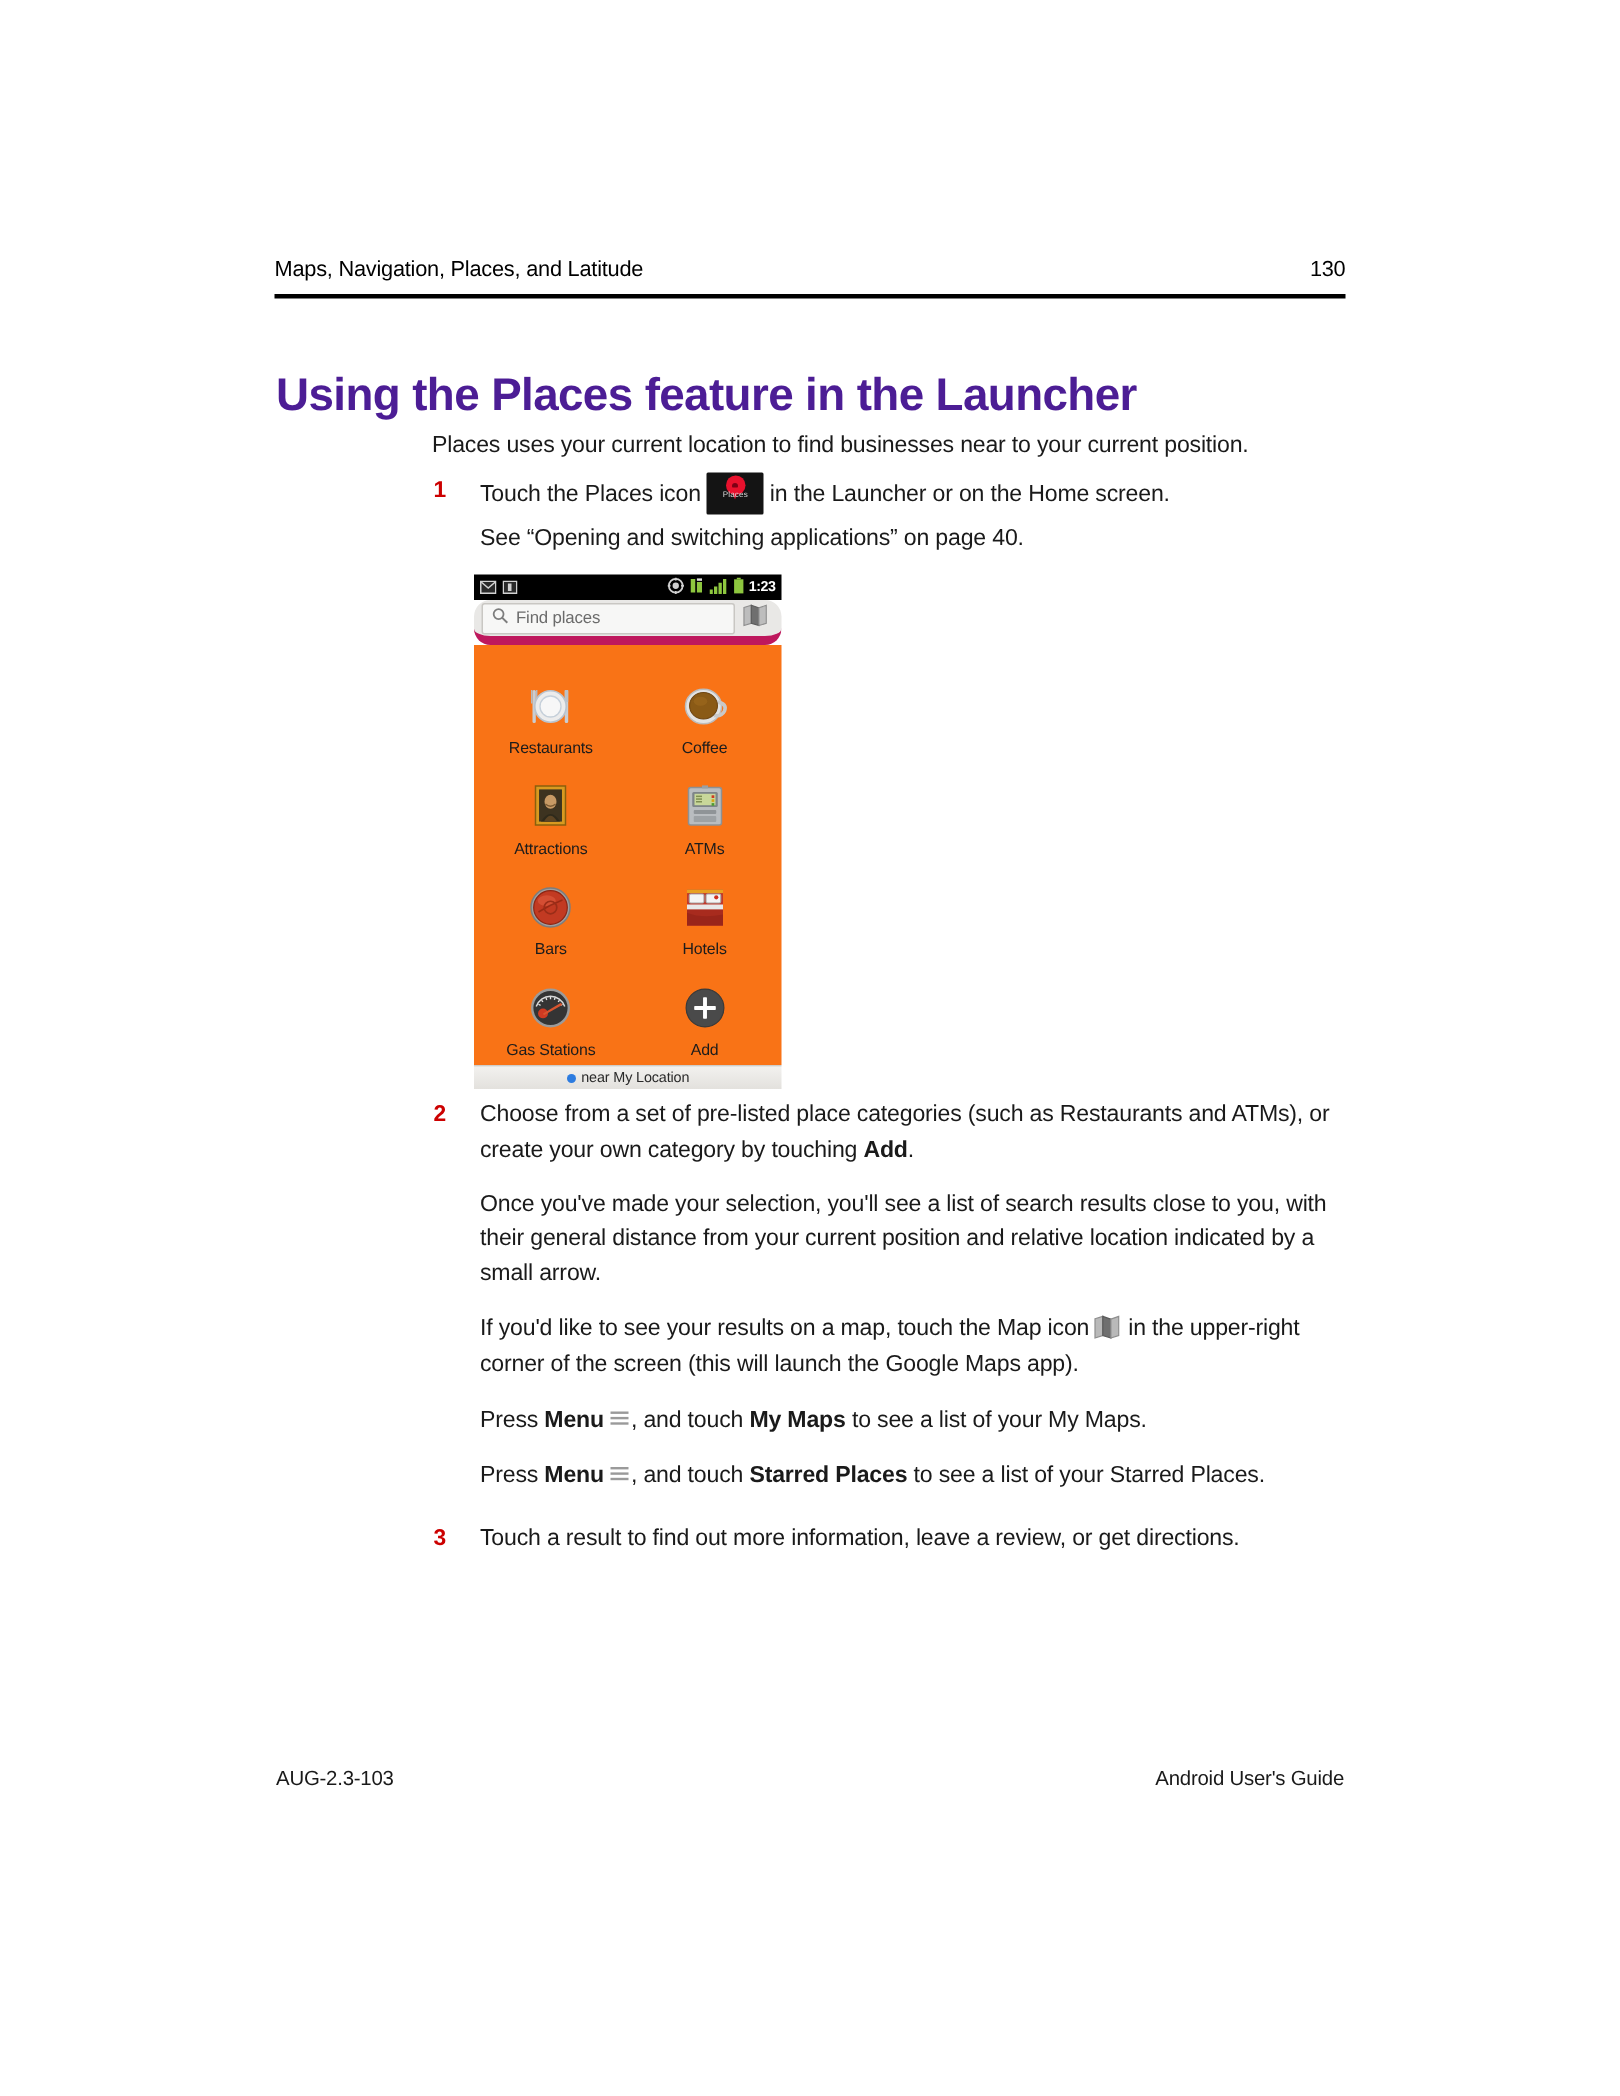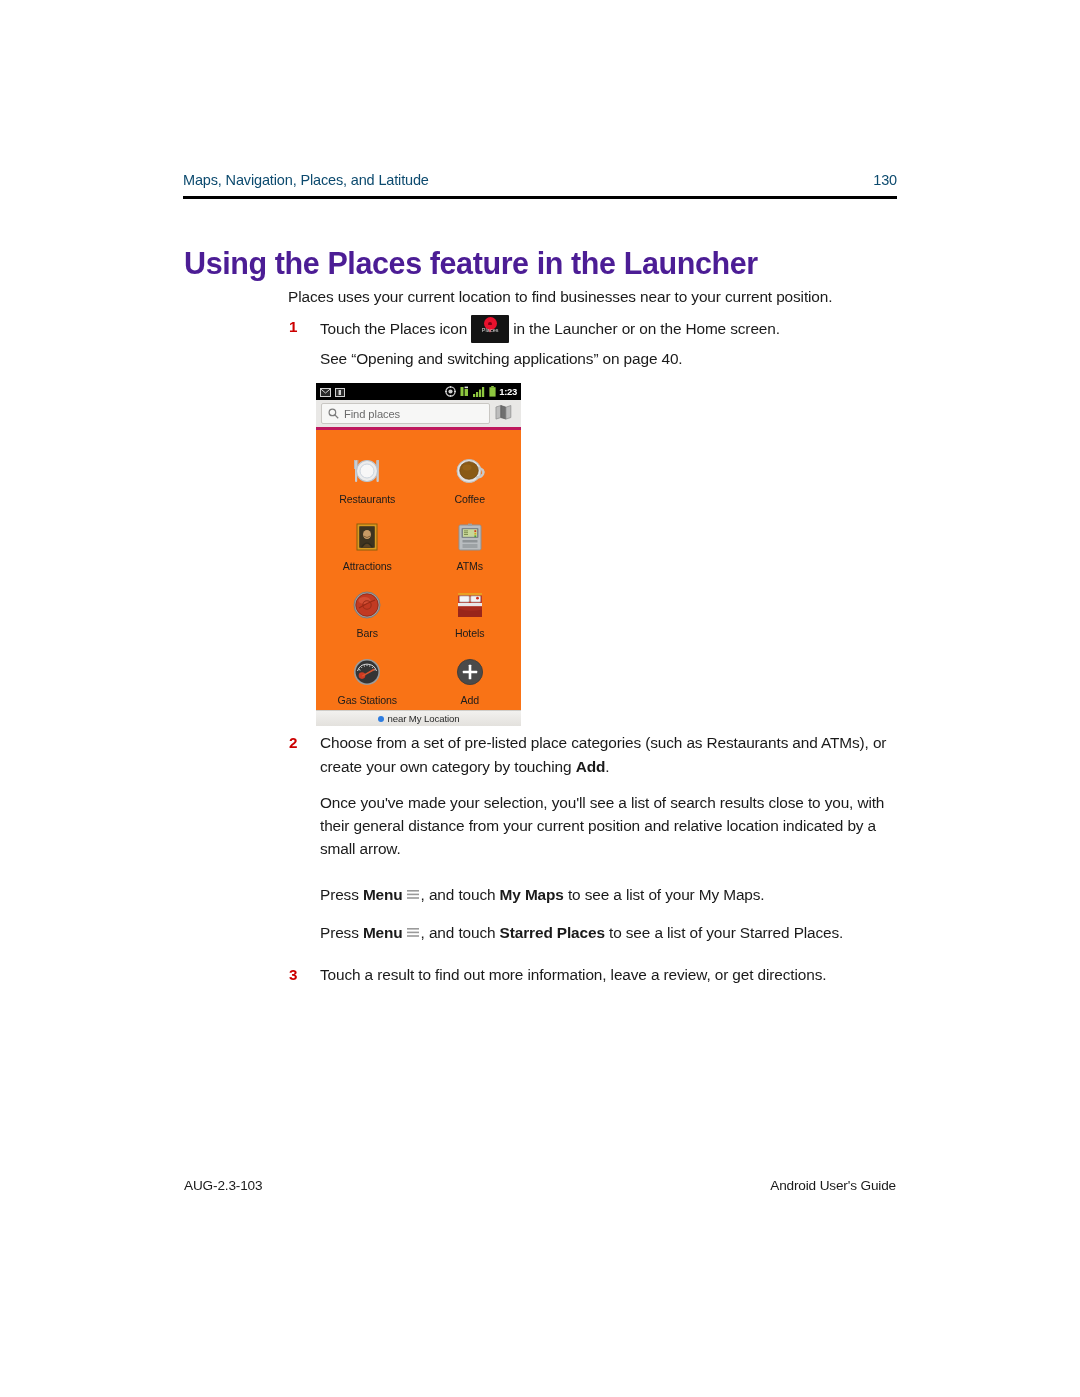--- a/index.html
+++ b/index.html
@@ -27,21 +27,21 @@
   .running-head {
     position: absolute;
     left: 183px;
     top: 172px;
     width: 714px;
     display: flex;
     justify-content: space-between;
     align-items: baseline;
     font-size: 14.5px;
     letter-spacing: -0.15px;
-    color: #0c4a6e;
+    color: #000000;
   }
   .header-rule {
     position: absolute;
     left: 183px;
     top: 196px;
     width: 714px;
     height: 3px;
     background: #000000;
   }
 
@@ -183,25 +183,26 @@
     color: #ffffff;
     font-size: 9.5px;
     font-weight: bold;
     margin-left: 3px;
     letter-spacing: -0.3px;
   }
 
   .searchbar {
     height: 30px;
     background: #e9e8e6;
-    border-bottom: 3px solid #be185d;
+    border-bottom: 6px solid #be185d;
     display: flex;
     align-items: center;
     padding: 0 5px;
     box-sizing: border-box;
+    border-radius: 11px;
   }
   .searchfield {
     flex: 1;
     height: 21px;
     background: #f7f7f6;
     border: 1px solid #c9c7c3;
     border-radius: 2px;
     display: flex;
     align-items: center;
     padding: 0 6px;
@@ -318,20 +319,27 @@
       <span>Choose from a set of pre-listed place categories (such as Restaurants and ATMs),</span>
       <span>or create your own category by touching </span><b>Add</b><span>.</span>
     </div>
 
     <div class="spacer-sm"></div>
 
     <div class="sub-para">Once you've made your selection, you'll see a list of search results close to you, with their general distance from your current position and relative location indicated by a small arrow.</div>
 
     <div class="spacer-sm"></div>
 
+    <div class="sub-para">
+      <span>If you'd like to see your results on a map, touch the Map icon</span><span class="inline-map-icon"><svg viewBox="0 0 18 17" width="18" height="17" aria-hidden="true">
+            <path d="M1 3.2 L6.2 1.6 L6.2 14.4 L1 16 Z" fill="#b9b9b9" stroke="#8e8e8e" stroke-width="0.8"></path>
+            <path d="M6.2 1.6 L11.6 3.4 L11.6 16 L6.2 14.4 Z" fill="#6f6f6f" stroke="#5a5a5a" stroke-width="0.8"></path>
+            <path d="M11.6 3.4 L16.8 1.6 L16.8 14.4 L11.6 16 Z" fill="#b9b9b9" stroke="#8e8e8e" stroke-width="0.8"></path>
+          </svg></span><span>in the upper-right corner of the screen (this will launch the Google Maps app).</span>
+    </div>
 
     <div class="spacer-sm"></div>
 
     <div class="sub-para">
       <span>Press </span><b>Menu</b><span class="inline-menu-icon"><svg viewBox="0 0 14 13" width="14" height="13" aria-hidden="true">
             <rect x="1" y="2" width="12" height="1.6" fill="#9a9a9a"></rect>
             <rect x="1" y="5.6" width="12" height="1.6" fill="#9a9a9a"></rect>
             <rect x="1" y="9.2" width="12" height="1.6" fill="#9a9a9a"></rect>
           </svg></span><span>, and touch </span><b>My Maps</b><span> to see a list of your My Maps.</span>
     </div>

